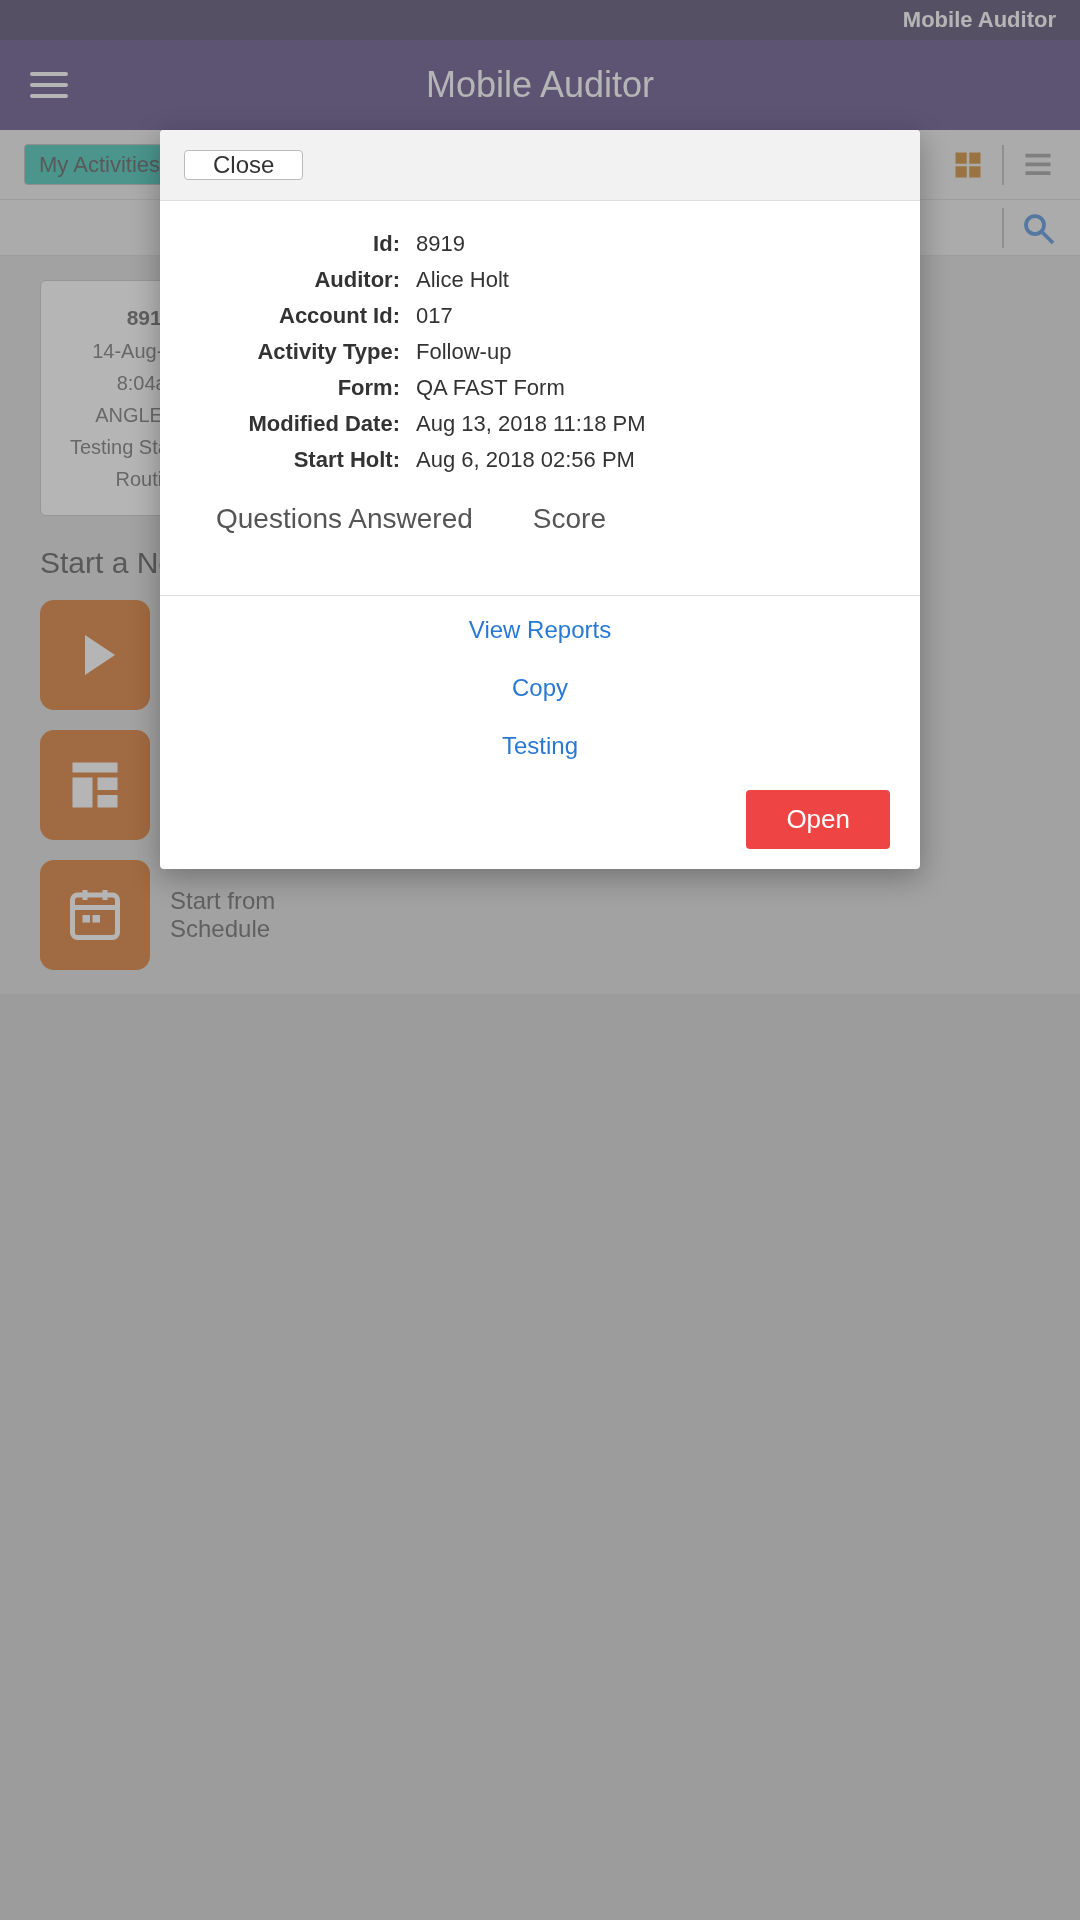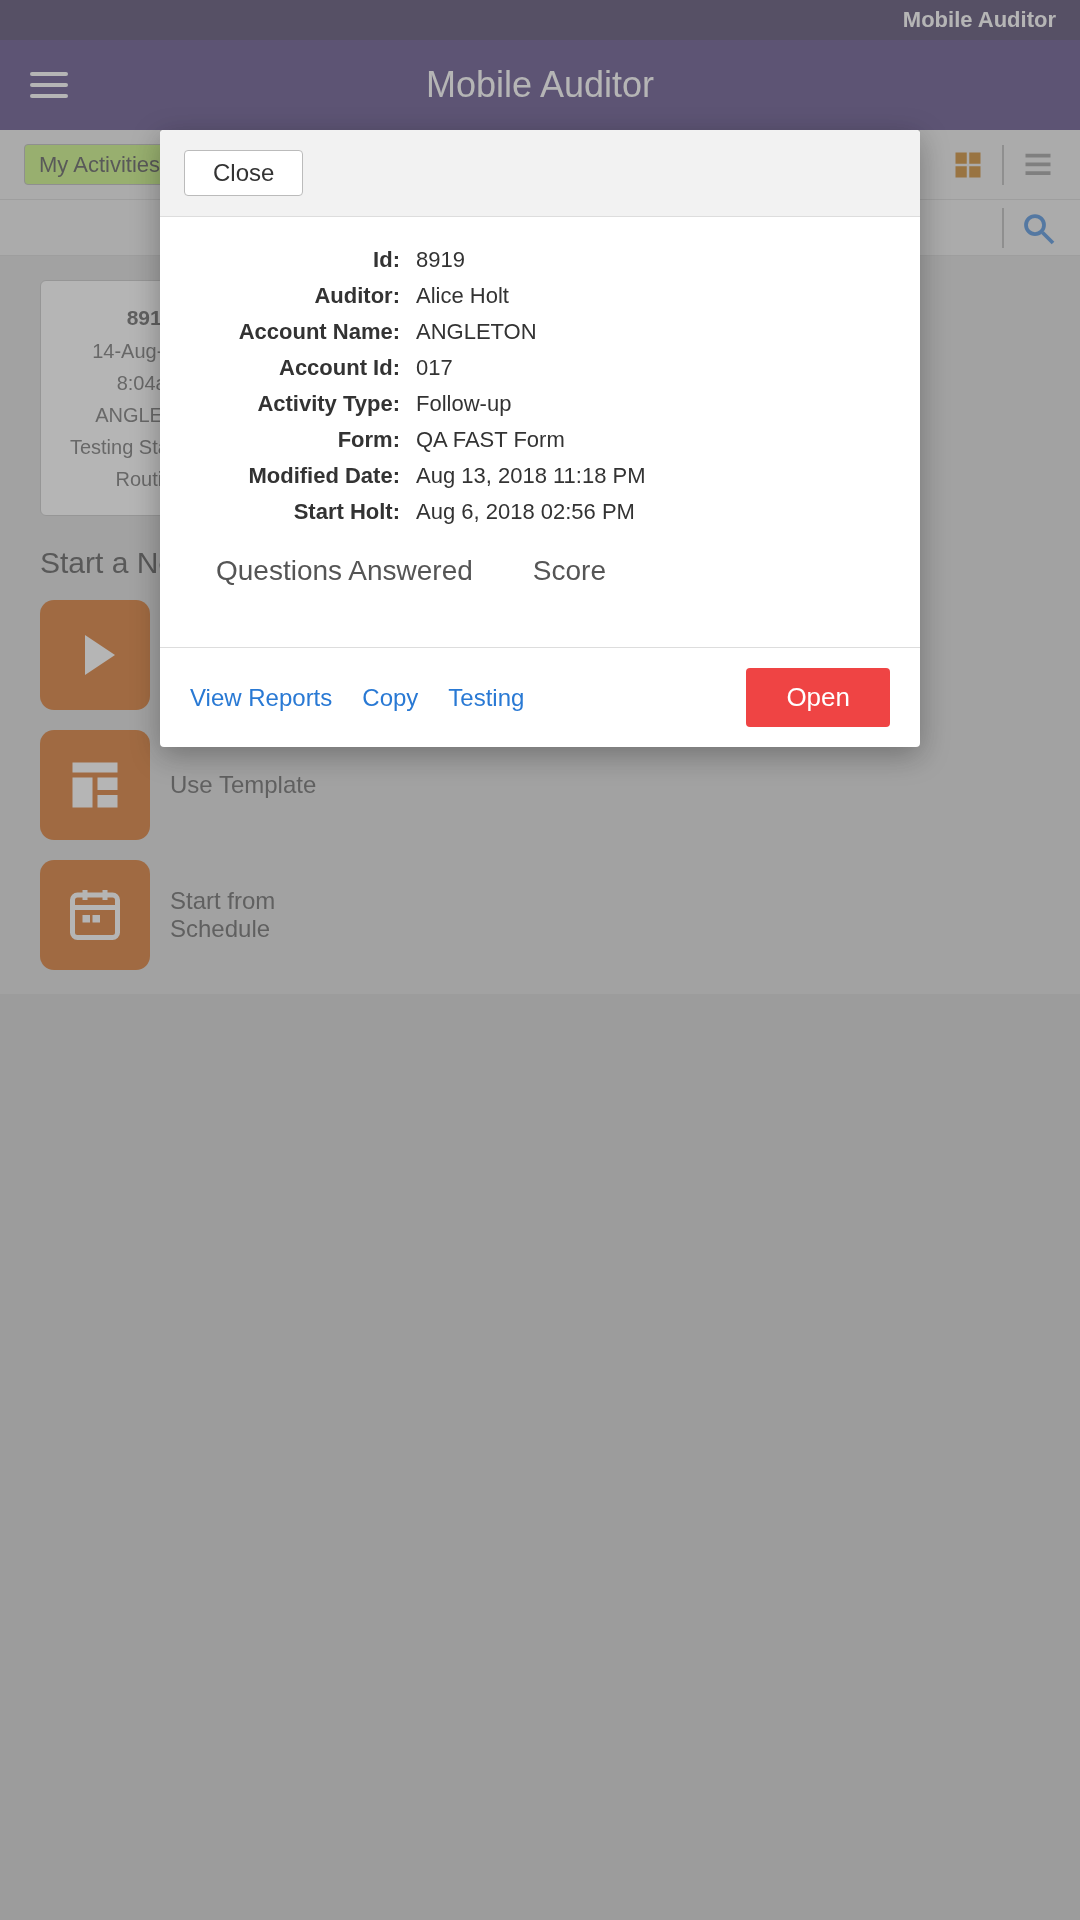--- a/index.html
+++ b/index.html
@@ -66,21 +66,21 @@
       gap: 16px;
       border-bottom: 1px solid #ccc;
     }
     .activity-select {
       display: flex;
       align-items: center;
       gap: 6px;
     }
     .activity-select select {
       border: 1px solid #aaa;
-      background: #bef264;
+      background: #14b8a6;
       font-size: 22px;
       padding: 6px 10px;
       border-radius: 4px;
       color: #333;
     }
     .showing-text {
       font-size: 22px;
       color: #555;
       margin-left: 8px;
     }
@@ -211,21 +211,21 @@
     .modal-header {
       background: #f2f2f2;
       padding: 20px 24px;
       border-bottom: 1px solid #ddd;
     }
     .close-btn {
       background: #fff;
       border: 1px solid #bbb;
       border-radius: 4px;
       font-size: 24px;
-      padding: 8px 28px;
+      padding: 0 28px;
       cursor: pointer;
       color: #333;
     }
     .modal-body {
       padding: 30px 36px;
     }
     .detail-table {
       width: 100%;
       margin-bottom: 30px;
     }
@@ -285,20 +285,21 @@
       font-weight: bold;
     }
 
     
     .modal-footer {
       padding: 20px 30px;
       border-top: 1px solid #ddd;
       display: flex;
       align-items: center;
       gap: 30px;
+      flex-direction: column;
     }
     .footer-link {
       font-size: 24px;
       color: #2979d4;
       cursor: pointer;
       text-decoration: none;
       background: none;
       border: none;
     }
     .open-btn {
@@ -435,24 +436,20 @@
       <div class="detail-table">
         <div class="detail-row">
           <span class="detail-label">Id:</span>
           <span class="detail-value">8919</span>
         </div>
         <div class="detail-row">
           <span class="detail-label">Auditor:</span>
           <span class="detail-value">Alice Holt</span>
         </div>
         <div class="detail-row">
-          <span class="detail-label">Account Name:</span>
-          <span class="detail-value">ANGLETON</span>
-        </div>
-        <div class="detail-row">
           <span class="detail-label">Account Id:</span>
           <span class="detail-value">017</span>
         </div>
         <div class="detail-row">
           <span class="detail-label">Activity Type:</span>
           <span class="detail-value">Follow-up</span>
         </div>
         <div class="detail-row">
           <span class="detail-label">Form:</span>
           <span class="detail-value">QA FAST Form</span>

